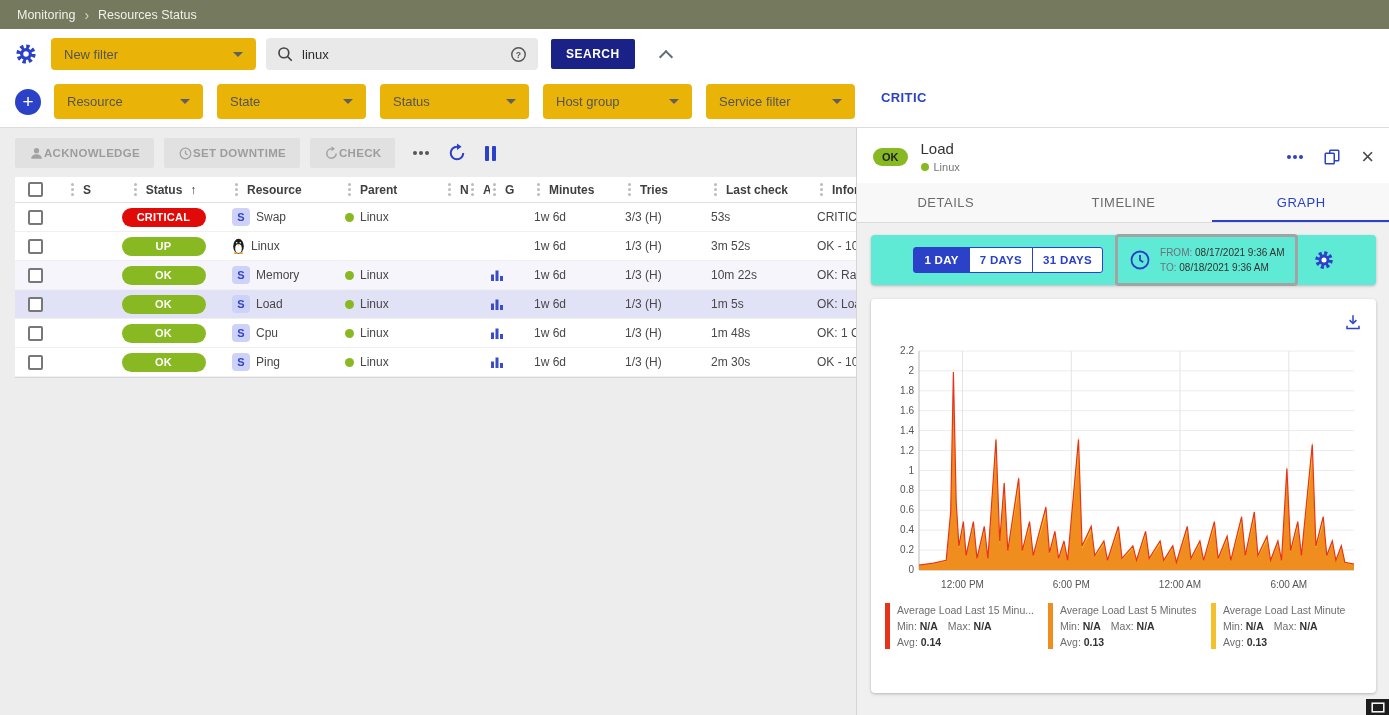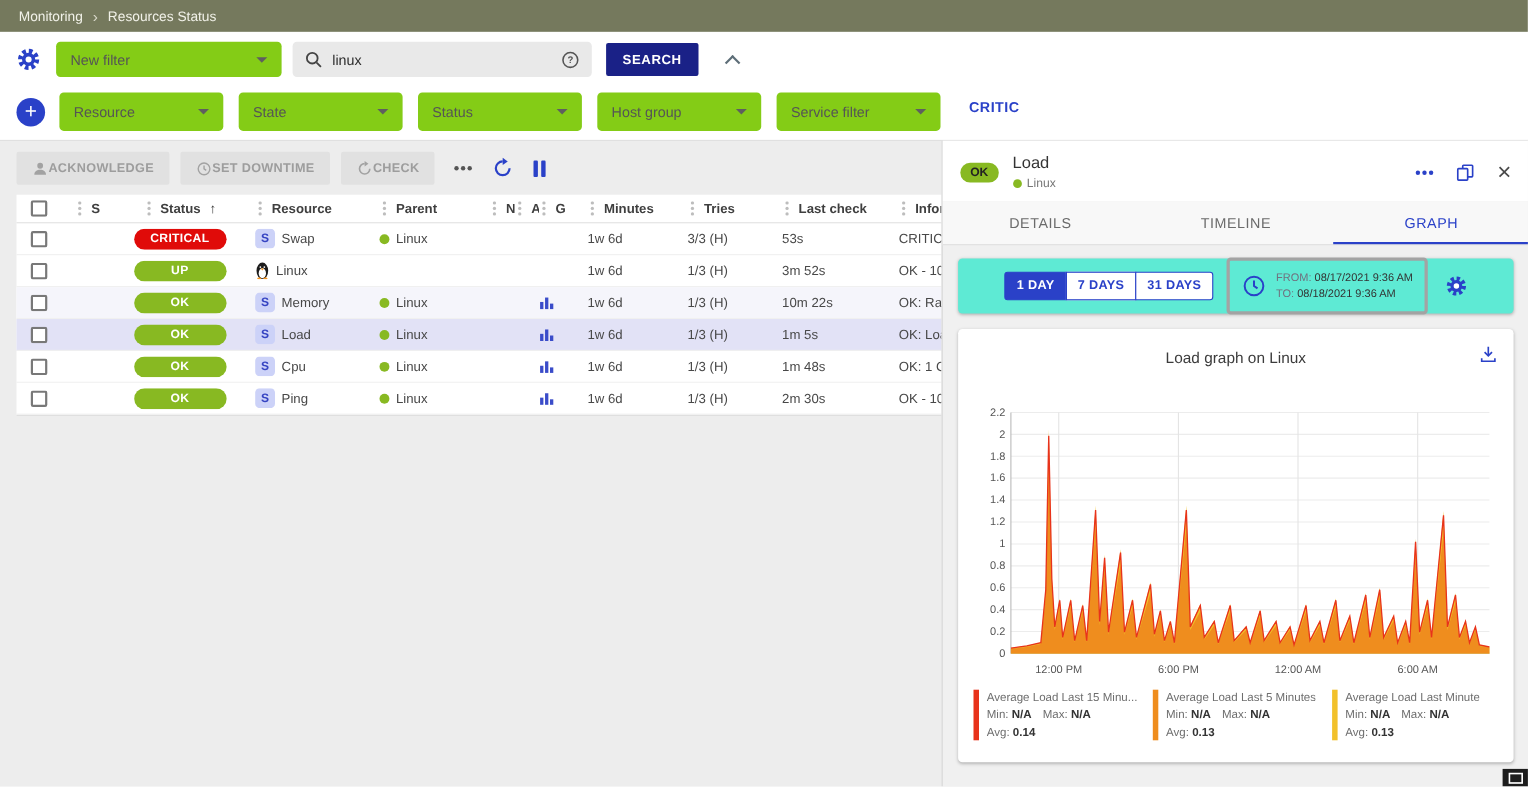--- a/index.html
+++ b/index.html
@@ -9,21 +9,21 @@
   
   .topbar { height:29px; background:#75795d; display:flex; align-items:center; padding:0 17px; gap:9px; }
   .topbar .bc { color:#f1f1e8; font-size:12.5px; cursor:pointer; }
   .topbar .sep { color:#d8d8c9; font-size:14px; line-height:1; }
 
   
   .filters { position:relative; background:#fff; height:98px; }
   .frow { display:flex; align-items:center; padding:0 15px; }
   .frow1 { padding-top:9px; }
   .gear-wrap { cursor:pointer; display:flex; margin-right:14px; }
-  .select-box { background:#84cc16; border-radius:4px; height:32px; display:flex; align-items:center; justify-content:space-between; padding:0 13px; color:#555; cursor:pointer; }
+  .select-box { background:#eab308; border-radius:4px; height:32px; display:flex; align-items:center; justify-content:space-between; padding:0 13px; color:#555; cursor:pointer; }
   .preset { width:205px; margin-right:10px; }
   .searchbox { background:#e9e9e9; border-radius:4px; height:32px; width:272px; display:flex; align-items:center; gap:8px; padding:0 10px; margin-right:13px; }
   .searchbox input { flex:1; border:none; background:transparent; outline:none; font-family:inherit; font-size:13px; color:#2d2d2d; min-width:0; }
   .search-btn { background:#1a2187; color:#fff; border:none; height:30px; padding:0 15px; font-family:inherit; font-weight:bold; font-size:12px; letter-spacing:.5px; border-radius:2px; cursor:pointer; }
   .chev-up { width:10px; height:10px; border-left:2px solid #5e6e78; border-top:2px solid #5e6e78; transform:rotate(45deg); margin-left:26px; margin-top:5px; cursor:pointer; }
   .frow2 { margin-top:14px; }
   .plus { width:26px; height:26px; border-radius:50%; background:#2a41c8; color:#fff; font-size:19px; display:flex; align-items:center; justify-content:center; margin-right:13px; cursor:pointer; flex:none; }
   .crit { width:149px; height:35px; margin-right:14px; flex:none; }
   .caret { width:0; height:0; border-left:5px solid transparent; border-right:5px solid transparent; border-top:5px solid #5f5f5f; }
   .clear-btn { position:absolute; left:881px; top:61px; color:#2a41c8; font-weight:bold; font-size:13px; letter-spacing:.4px; cursor:pointer; }
@@ -554,21 +554,20 @@
           <span style="display:flex;margin-left:4px">
             <svg width="20" height="20" viewBox="0 0 24 24">
               <circle cx="12" cy="12" r="8" fill="none" stroke="#2a41c8" stroke-width="5" stroke-dasharray="3.5 2.78"></circle>
               <circle cx="12" cy="12" r="6.5" fill="#2a41c8"></circle>
               <circle cx="12" cy="12" r="3" fill="#fff"></circle>
             </svg>
           </span>
         </div>
 
         <div class="graph-card">
-          <div class="gtitle">Load graph on Linux</div>
           <span class="dl-icon">
             <svg width="18" height="18" viewBox="0 0 24 24" fill="none" stroke="#2a41c8" stroke-width="2">
               <path d="M12 3v10"></path>
                 <path d="M7.5 9.5L12 14l4.5-4.5"></path>
                 <path d="M4 17v3.5h16V17"></path>
             </svg>
           </span>
           <div class="chart-wrap">
             <svg id="chart-svg" width="477" height="255">
                 <line x1="34" y1="229.0" x2="469" y2="229.0" stroke="#ececec"></line>

